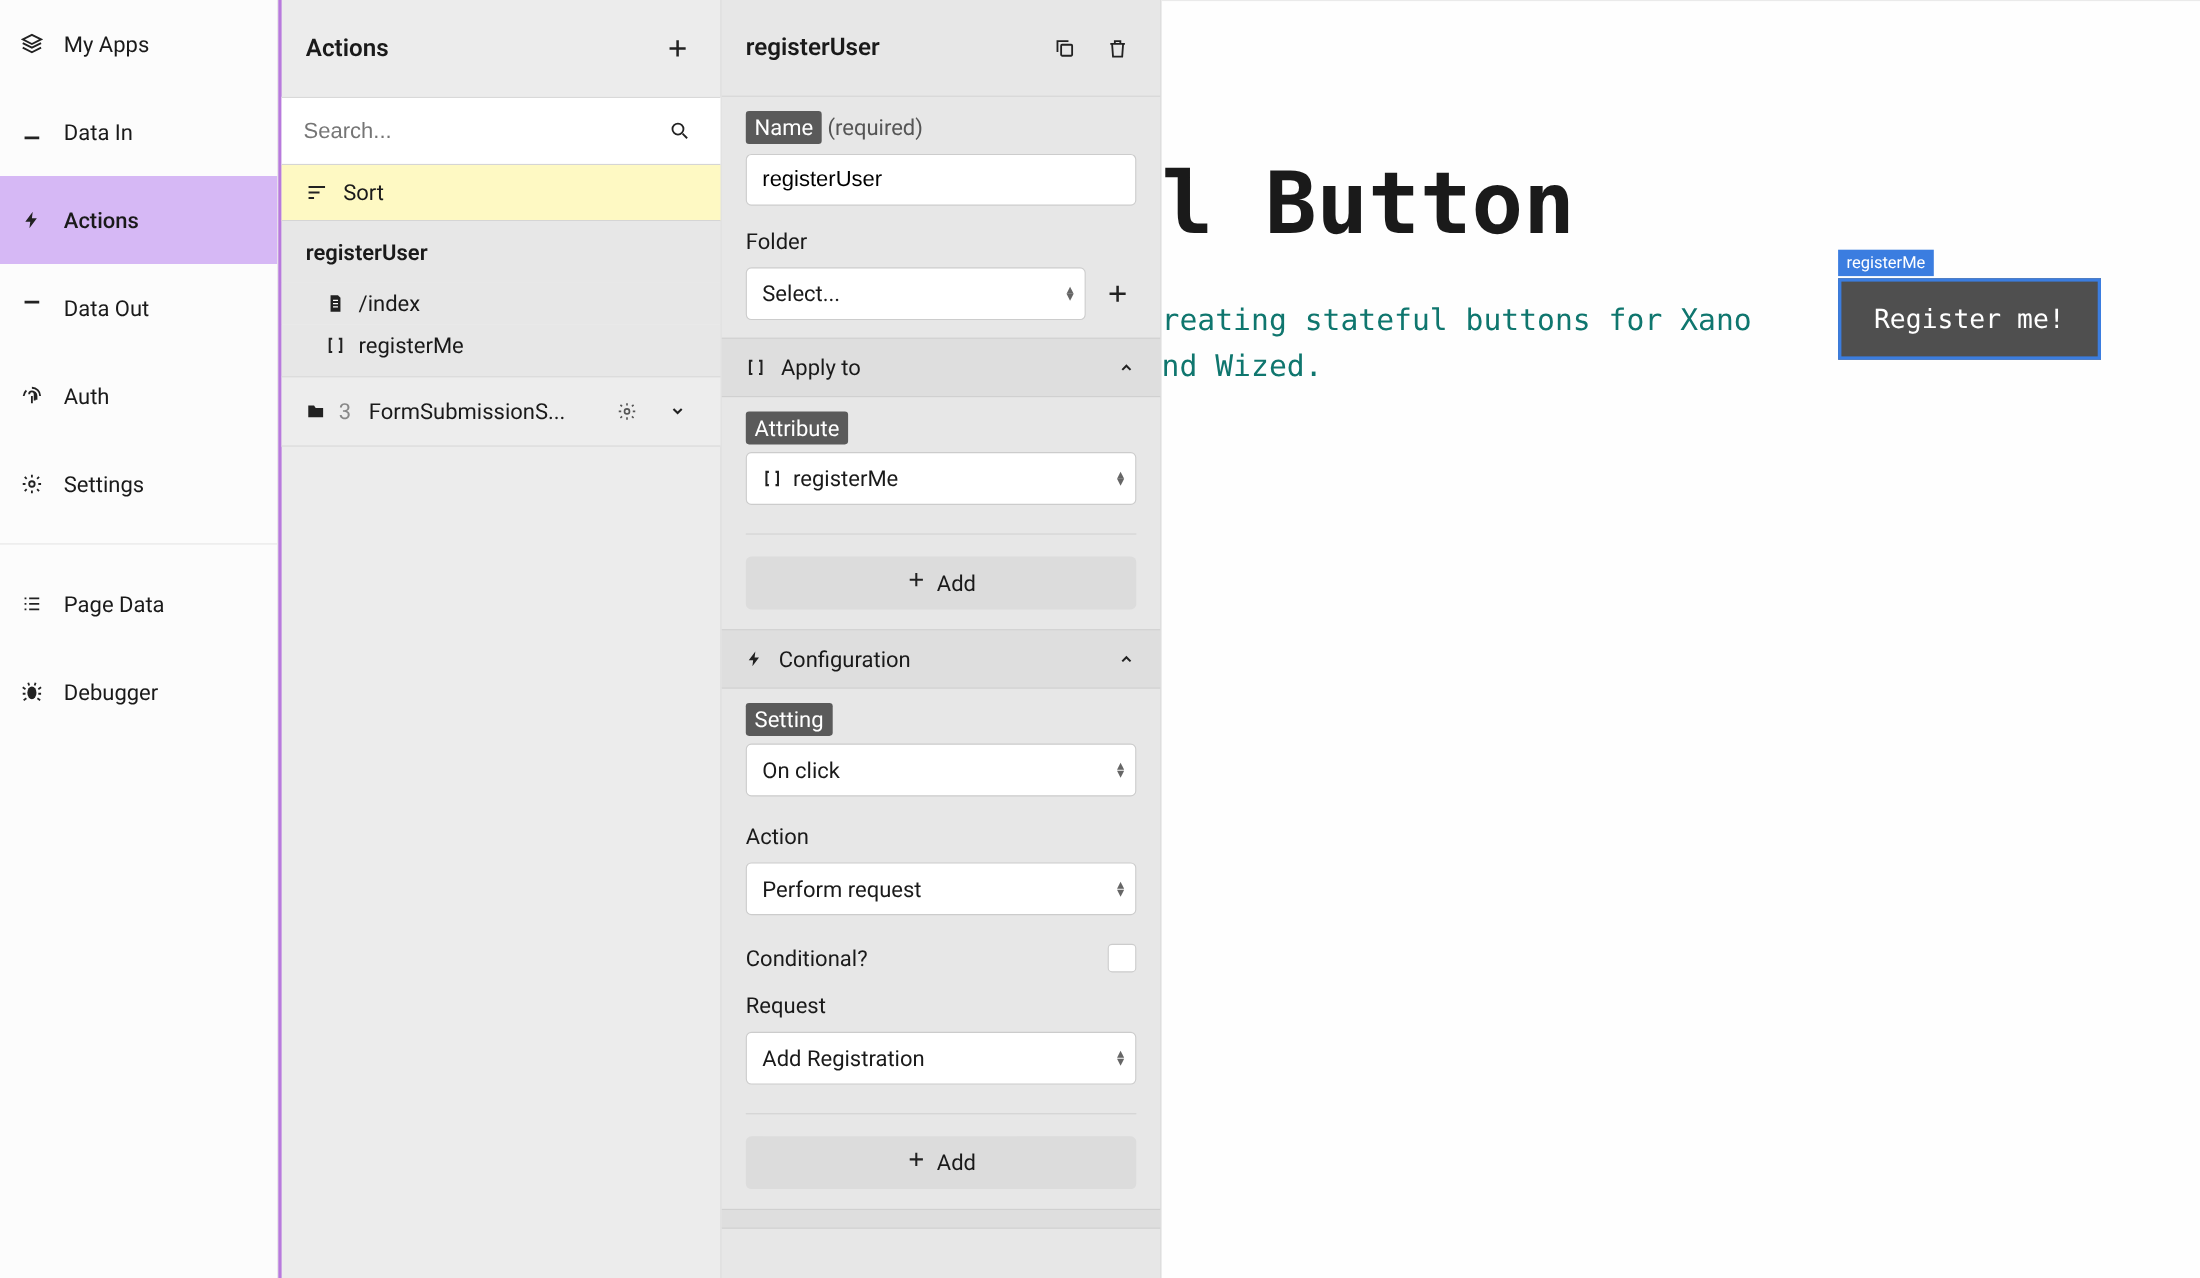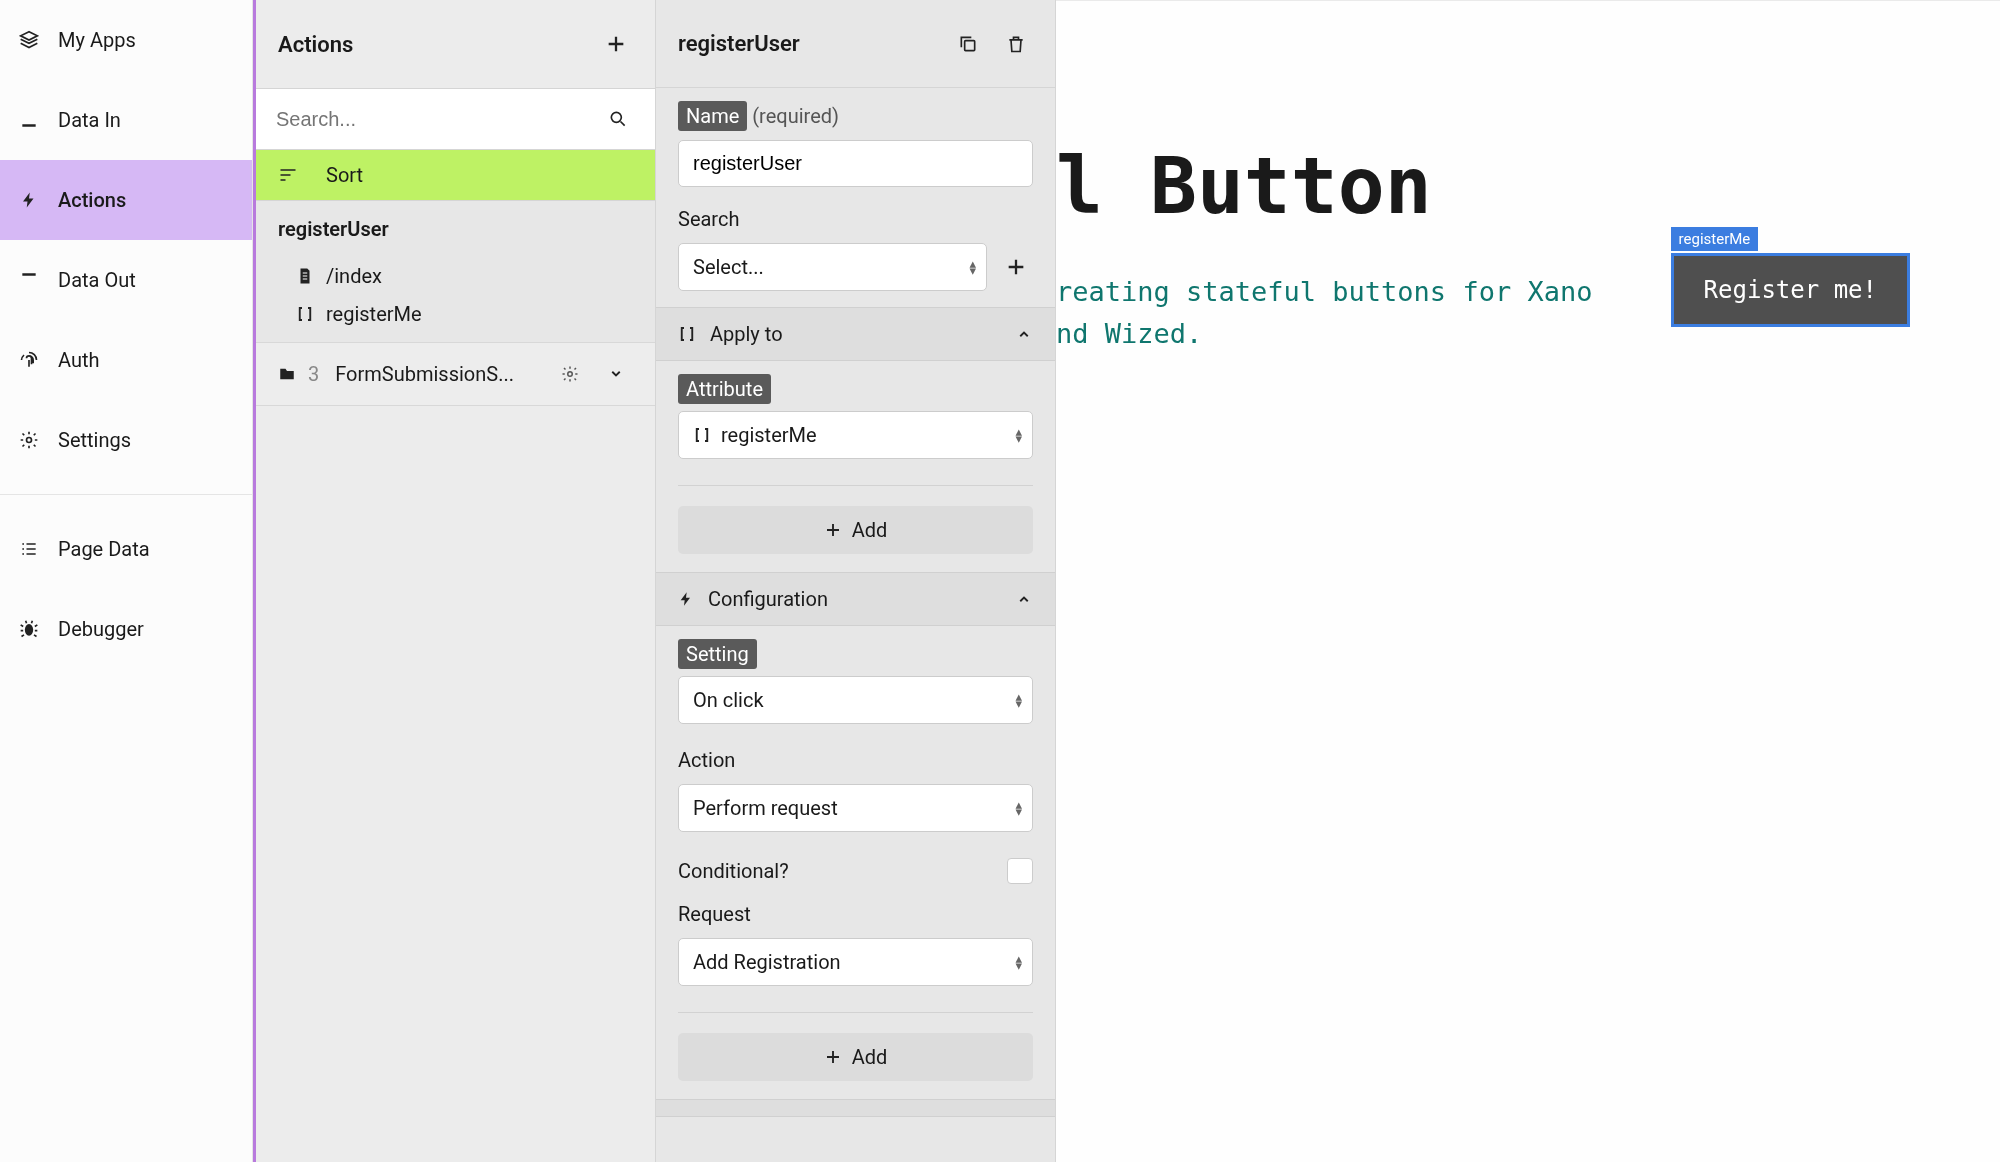--- a/index.html
+++ b/index.html
@@ -73,23 +73,23 @@
   background: #fff;
   padding: 13px 20px;
   border-top: 1px solid #d5d5d5;
   border-bottom: 1px solid #d5d5d5;
 }
 .search-row input {
   flex: 1; border: none; outline: none; font-size: 20px;
   background: transparent;
 }
 .sort-row {
-  display: flex; align-items: center; gap: 28px;
+  display: flex; align-items: center; gap: 14px;
   padding: 13px 22px;
-  background: #bef264;
+  background: #fef9c3;
   border-bottom: 1px solid #d5d5d5;
   font-size: 20px;
   text-align: right;
 }
 .action-item-header {
   padding: 16px 22px;
   font-size: 20px;
   font-weight: 600;
   background: #e7e7e7;
 }
@@ -173,21 +173,21 @@
   border-bottom: 1px solid #d0d0d0;
   cursor: pointer;
 }
 .section-bar .spacer { flex: 1; }
 .divider-line { border-top: 1px solid #d2d2d2; margin: 10px 22px; }
 .add-btn {
   margin: 10px 22px 18px 22px;
   background: #dcdcdc;
   border-radius: 5px;
   padding: 12px;
-  display: flex; align-items: center; justify-content: center; gap: 10px;
+  display: flex; align-items: flex-start; justify-content: center; gap: 10px;
   font-size: 20px;
   cursor: pointer;
 }
 .checkbox-row {
   display: flex; align-items: center; justify-content: space-between;
   padding: 10px 22px;
   font-size: 20px;
 }
 .checkbox {
   width: 26px; height: 26px; background: #fff; border: 1px solid #ccc; border-radius: 4px;
@@ -401,21 +401,21 @@
   </div>
 
   <div class="section-label">
     <span class="chip">Name</span>
     <span class="req">(required)</span>
   </div>
   <div class="field-row">
     <input class="text-input" type="text" value="registerUser" style="">
   </div>
 
-  <div class="field-label">Search</div>
+  <div class="field-label">Folder</div>
   <div class="select-row">
     <div class="select-box">
       <span>Select...</span>
       <span class="select-caret">▴<br>▾</span>
     </div>
     <span class="icon-btn">
       <svg width="22" height="22" viewBox="0 0 24 24" stroke="#222" stroke-width="2.5">
           <path d="M12 4v16M4 12h16"></path>
         </svg>
     </span>

